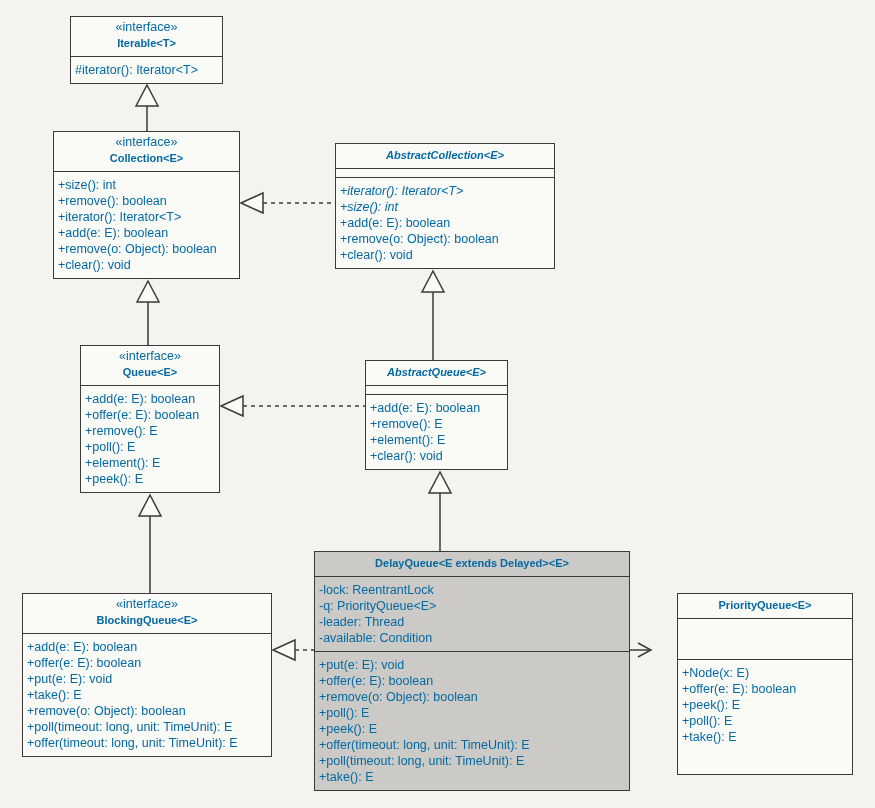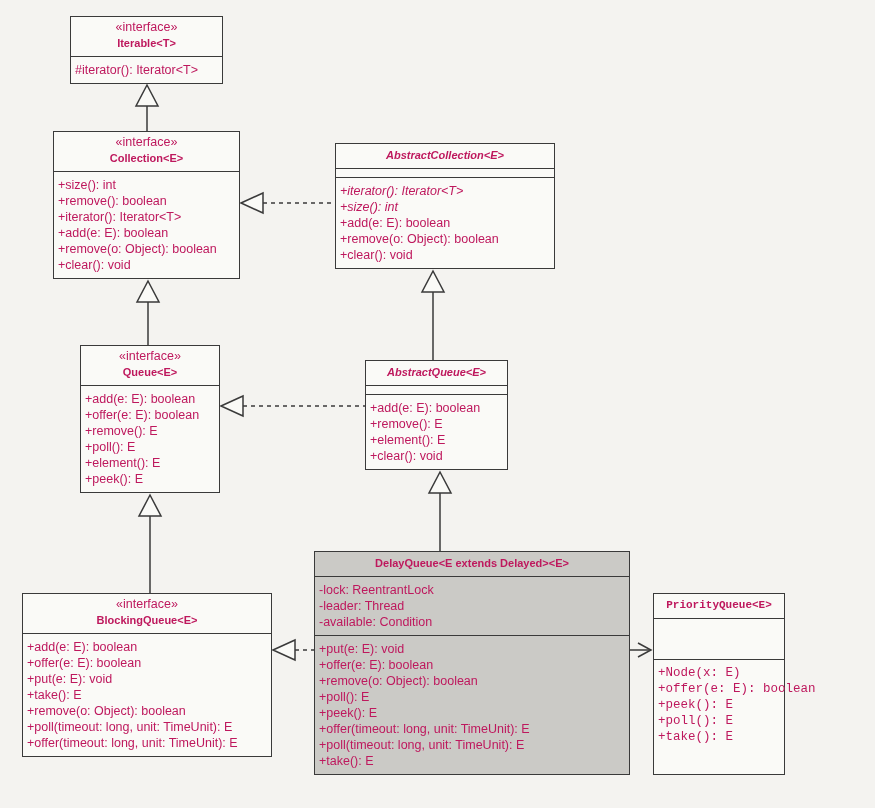--- a/index.html
+++ b/index.html
@@ -1,20 +1,20 @@
 <!DOCTYPE html>
 <html><head>
 <meta charset="utf-8">
 <style>
   html,body {margin:0; padding:0;}
   .stage {
     position:relative; width:875px; height:808px;
     background:#f4f3f0;
     font-family:"Liberation Sans", sans-serif;
-    color:#be185d; overflow:hidden;
+    color:#0369a1; overflow:hidden;
   }
   svg.connectors {position:absolute; left:0; top:0;}
   .class-box {
     position:absolute; background:#fafaf7;
     border:1.5px solid #3a3a3a; box-sizing:border-box;
   }
   .class-box.highlighted {background:#cbcac6;}
   .compartment {border-top:1.5px solid #3a3a3a;}
   .compartment:first-child {border-top:none;}
   .header {padding:3px 4px 4px; text-align:center;}
@@ -26,21 +26,21 @@
   .member {font-size:12.5px; line-height:16px; padding:0 4px; white-space:nowrap;}
   .member.italic {font-style:italic;}
 
   #box-iterable            {left:70px;  top:16px;  width:153px;}
   #box-collection          {left:53px;  top:131px; width:187px;}
   #box-abstract-collection {left:335px; top:143px; width:220px;}
   #box-queue               {left:80px;  top:345px; width:140px;}
   #box-abstract-queue      {left:365px; top:360px; width:143px;}
   #box-delay-queue         {left:314px; top:551px; width:316px;}
   #box-blocking-queue      {left:22px;  top:593px; width:250px;}
-  #box-priority-queue      {left:653px; top:593px; width:132px;font-family:Liberation Mono, monospace;}
+  #box-priority-queue      {left:677px; top:593px; width:176px;}
   #box-priority-queue .members {min-height:115px; box-sizing:border-box;margin-top:32px;}
 </style>
 </head>
 <body>
 
 <div class="stage">
 
   <svg class="connectors" width="875" height="808">
 
     <g stroke="#3a3a3a" stroke-width="1.5" fill="none">
@@ -150,20 +150,21 @@
         <div class="member">+element(): E</div>
         <div class="member">+clear(): void</div>
       </div>
     </div>
   <div class="class-box highlighted" id="box-delay-queue">
       <div class="compartment header">
         <div class="class-name">DelayQueue&lt;E extends Delayed&gt;&lt;E&gt;</div>
       </div>
       <div class="compartment members">
         <div class="member">-lock: ReentrantLock</div>
+        <div class="member">-q: PriorityQueue&lt;E&gt;</div>
         <div class="member">-leader: Thread</div>
         <div class="member">-available: Condition</div>
       </div>
       <div class="compartment members">
         <div class="member">+put(e: E): void</div>
         <div class="member">+offer(e: E): boolean</div>
         <div class="member">+remove(o: Object): boolean</div>
         <div class="member">+poll(): E</div>
         <div class="member">+peek(): E</div>
         <div class="member">+offer(timeout: long, unit: TimeUnit): E</div>

